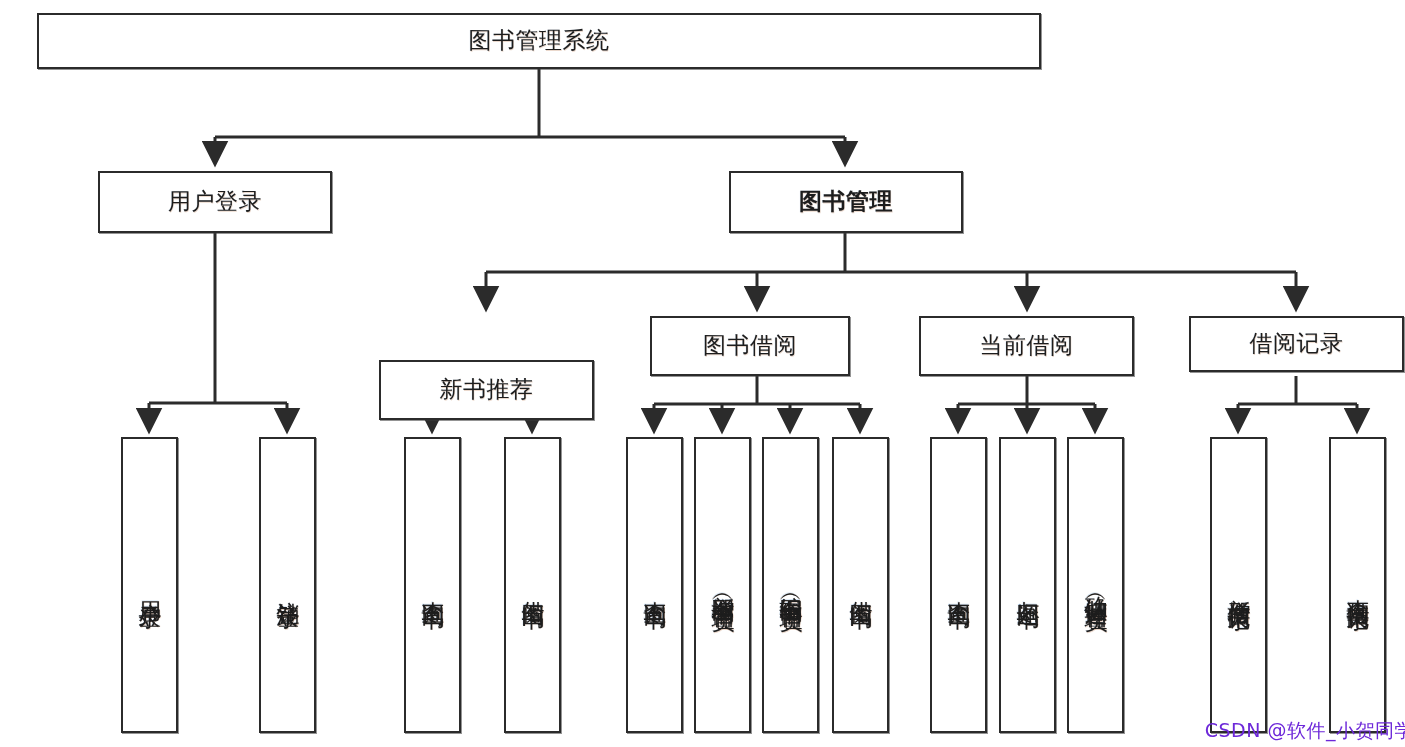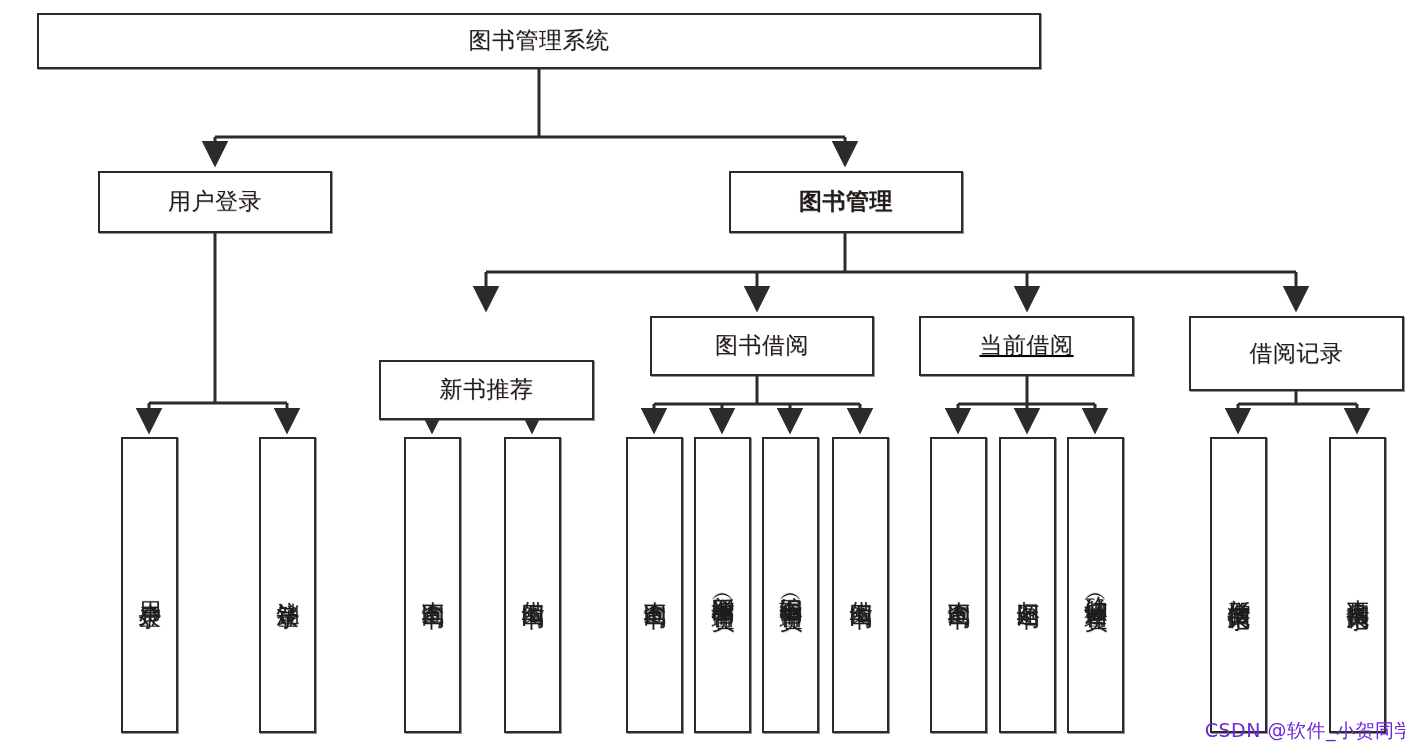--- a/index.html
+++ b/index.html
@@ -138,27 +138,27 @@
   <div class="node-box" style="left:81px; top:171px; width:234px; height:62px;">
     <span class="node-label-h">用户登录</span>
   </div>
   <div class="node-box" style="left:712px; top:171px; width:234px; height:62px;font-weight:bold;">
     <span class="node-label-h">图书管理</span>
   </div>
 
   <div class="node-box" style="left:362px; top:316px; width:215px; height:60px;margin-top:44px;">
     <span class="node-label-h">新书推荐</span>
   </div>
-  <div class="node-box" style="left:633px; top:316px; width:224px; height:60px;">
+  <div class="node-box" style="left:633px; top:316px; width:200px; height:60px;">
     <span class="node-label-h">图书借阅</span>
   </div>
-  <div class="node-box" style="left:902px; top:316px; width:215px; height:60px;text-decoration:underline;">
+  <div class="node-box" style="left:902px; top:316px; width:215px; height:60px;">
     <span class="node-label-h">当前借阅</span>
   </div>
-  <div class="node-box" style="left:1172px; top:316px; width:215px; height:75px;text-align:center;">
+  <div class="node-box" style="left:1172px; top:316px; width:215px; height:56px;text-align:center;">
     <span class="node-label-h">借阅记录</span>
   </div>
 
   <div class="leaf-box" style="left:104px; top:437px; width:57px; height:296px;">
     <span class="node-label-v">用户登录</span>
   </div>
   <div class="leaf-box" style="left:242px; top:437px; width:57px; height:296px;">
     <span class="node-label-v">注销登录</span>
   </div>
 

